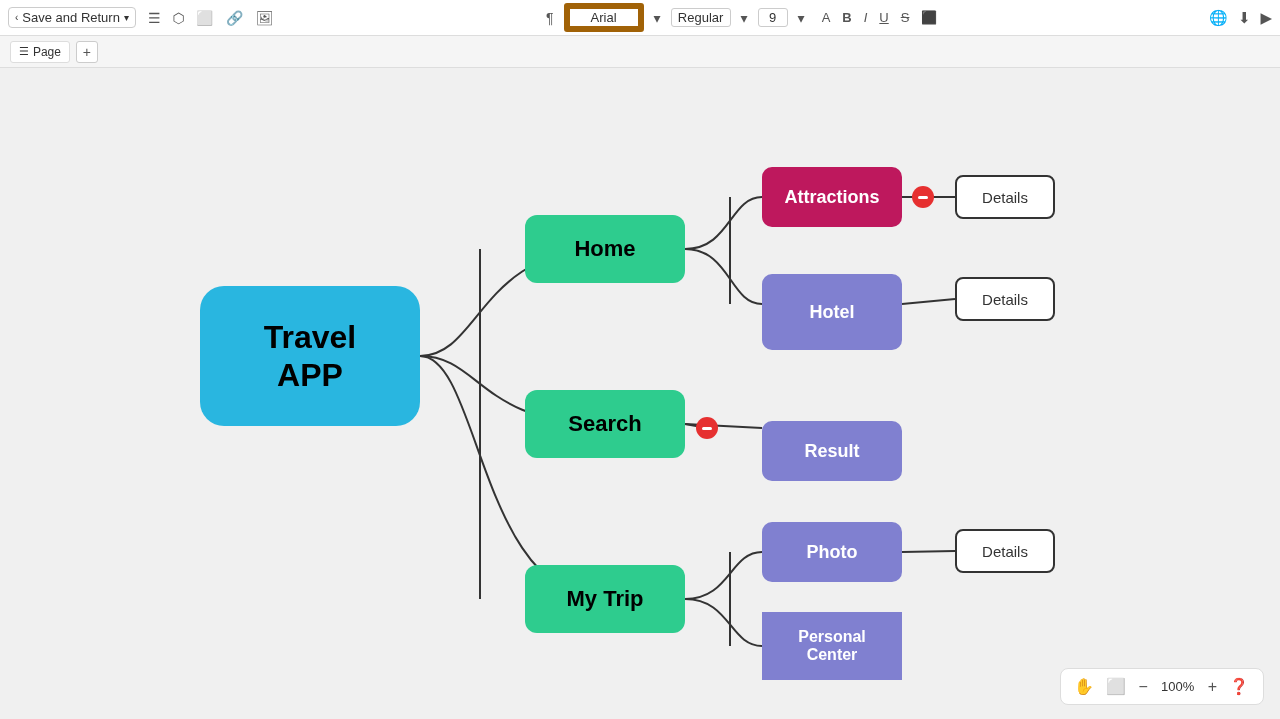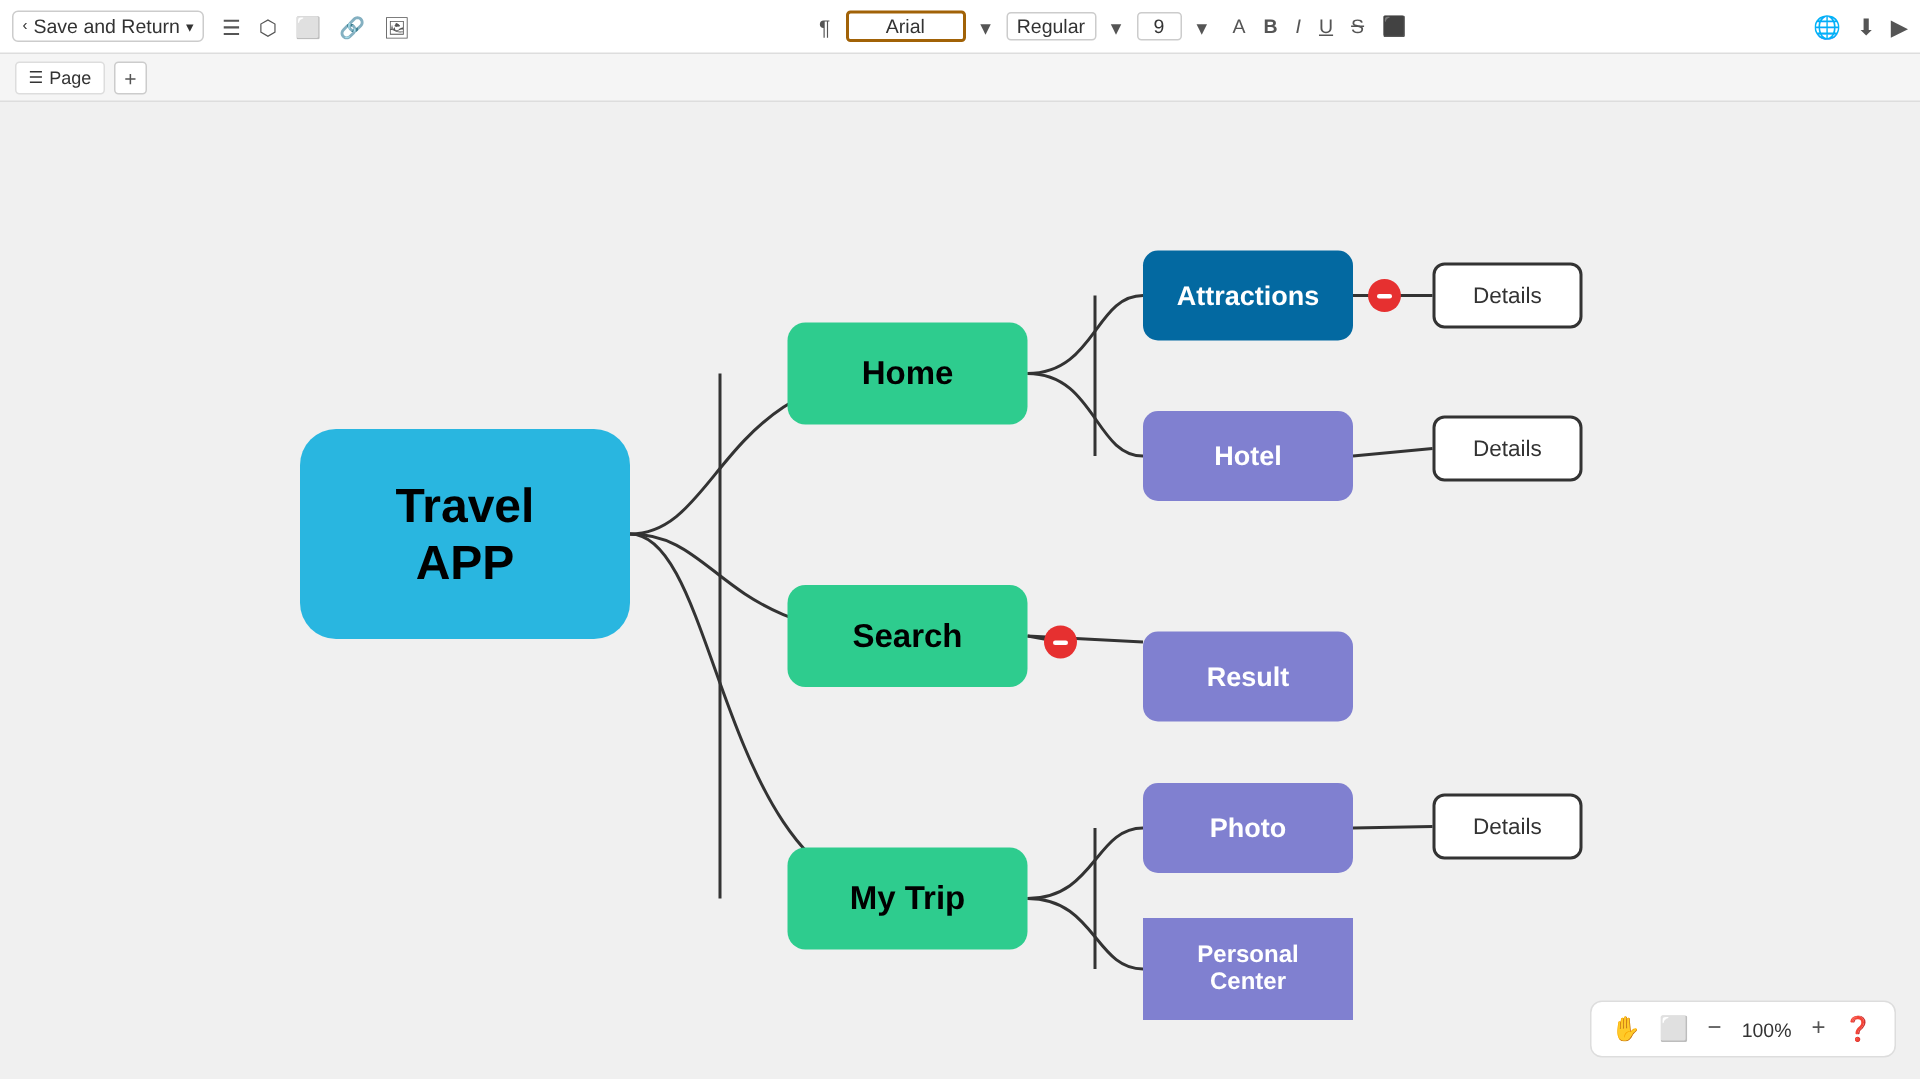--- a/index.html
+++ b/index.html
@@ -65,21 +65,21 @@
       gap: 8px;
     }
     .font-selector {
       display: flex;
       align-items: center;
       gap: 4px;
       font-size: 13px;
       color: #333;
     }
     .font-name {
-      border: 2px solid #a16207;
+      border: 6px solid #a16207;
       padding: 1px 4px;
       border-radius: 3px;
       min-width: 80px;
       text-align: center;
     }
     .font-style {
       border: 1px solid #ccc;
       padding: 1px 6px;
       border-radius: 3px;
       min-width: 60px;
@@ -228,31 +228,31 @@
       border-radius: 12px;
       left: 525px;
       top: 497px;
       font-size: 22px;
       color: #000;
     }
 
     .node-attractions {
       width: 140px;
       height: 60px;
-      background: #0369a1;
+      background: #be185d;
       border-radius: 10px;
       left: 762px;
       top: 99px;
       font-size: 18px;
       color: #fff;
     }
 
     .node-hotel {
       width: 140px;
-      height: 60px;
+      height: 76px;
       background: #8080d0;
       border-radius: 10px;
       left: 762px;
       top: 206px;
       font-size: 18px;
       color: #fff;
     }
 
     .node-result {
       width: 140px;

